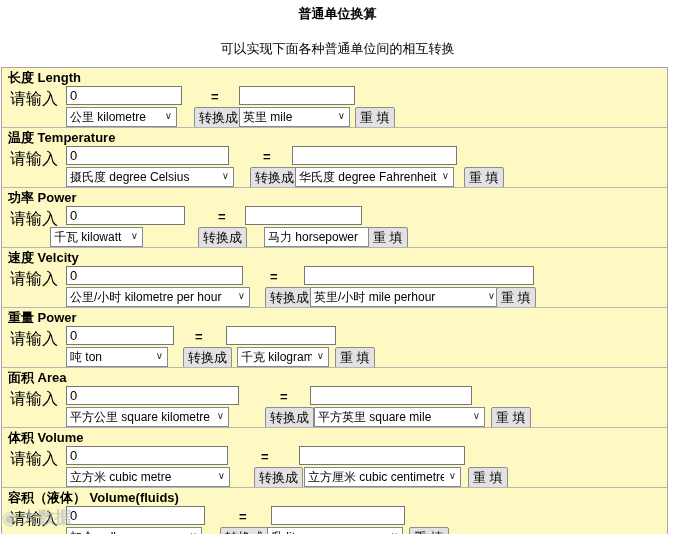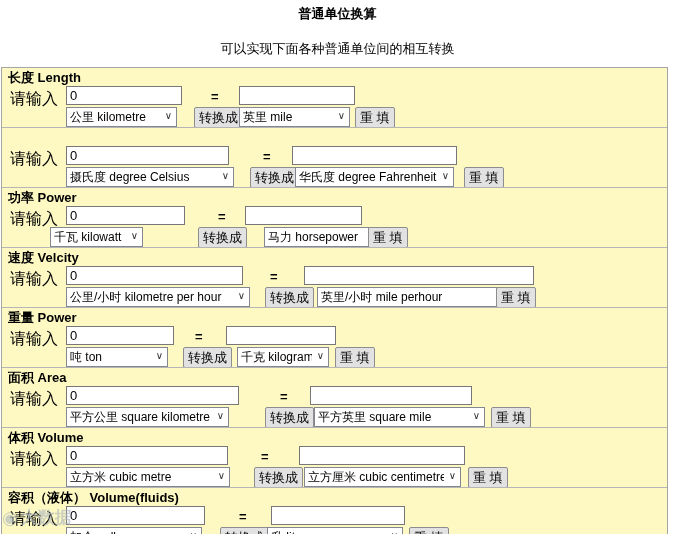--- a/index.html
+++ b/index.html
@@ -46,20 +46,21 @@
     </div>
     <button class="btn" style="left:192px">转换成</button>
     <div class="selwrap" style="left:237px;width:111px">
       <select><option>英里 mile</option></select>
       <span class="chev">∨</span>
     </div>
     <button class="btn" style="left:353px">重 填</button>
   </div>
 
   <div class="section">
+    <div class="sec-title">温度 Temperature</div>
     <span class="lbl">请输入</span>
     <input class="val-input" style="left: 64px; width: 163px;" value="0">
     <span class="eq" style="left:261px">=</span>
     <input class="val-input" style="left: 290px; width: 165px;">
     <div class="selwrap" style="left:64px;width:168px">
       <select><option>摄氏度 degree Celsius</option></select>
       <span class="chev">∨</span>
     </div>
     <button class="btn" style="left:248px">转换成</button>
     <div class="selwrap" style="left:293px;width:159px">
@@ -91,21 +92,21 @@
     <div class="sec-title">速度 Velcity</div>
     <span class="lbl">请输入</span>
     <input class="val-input" style="left: 64px; width: 177px;" value="0">
     <span class="eq" style="left:268px">=</span>
     <input class="val-input" style="left: 302px; width: 230px;">
     <div class="selwrap" style="left:64px;width:184px">
       <select><option>公里/小时 kilometre per hour</option></select>
       <span class="chev">∨</span>
     </div>
     <button class="btn" style="left:263px">转换成</button>
-    <div class="selwrap" style="left:315px;width:190px">
+    <div class="selwrap" style="left:308px;width:190px">
       <select><option>英里/小时 mile perhour</option></select>
       <span class="chev">∨</span>
     </div>
     <button class="btn" style="left:494px">重 填</button>
   </div>
 
   <div class="section">
     <div class="sec-title">重量 Power</div>
     <span class="lbl">请输入</span>
     <input class="val-input" style="left: 64px; width: 108px;" value="0">

